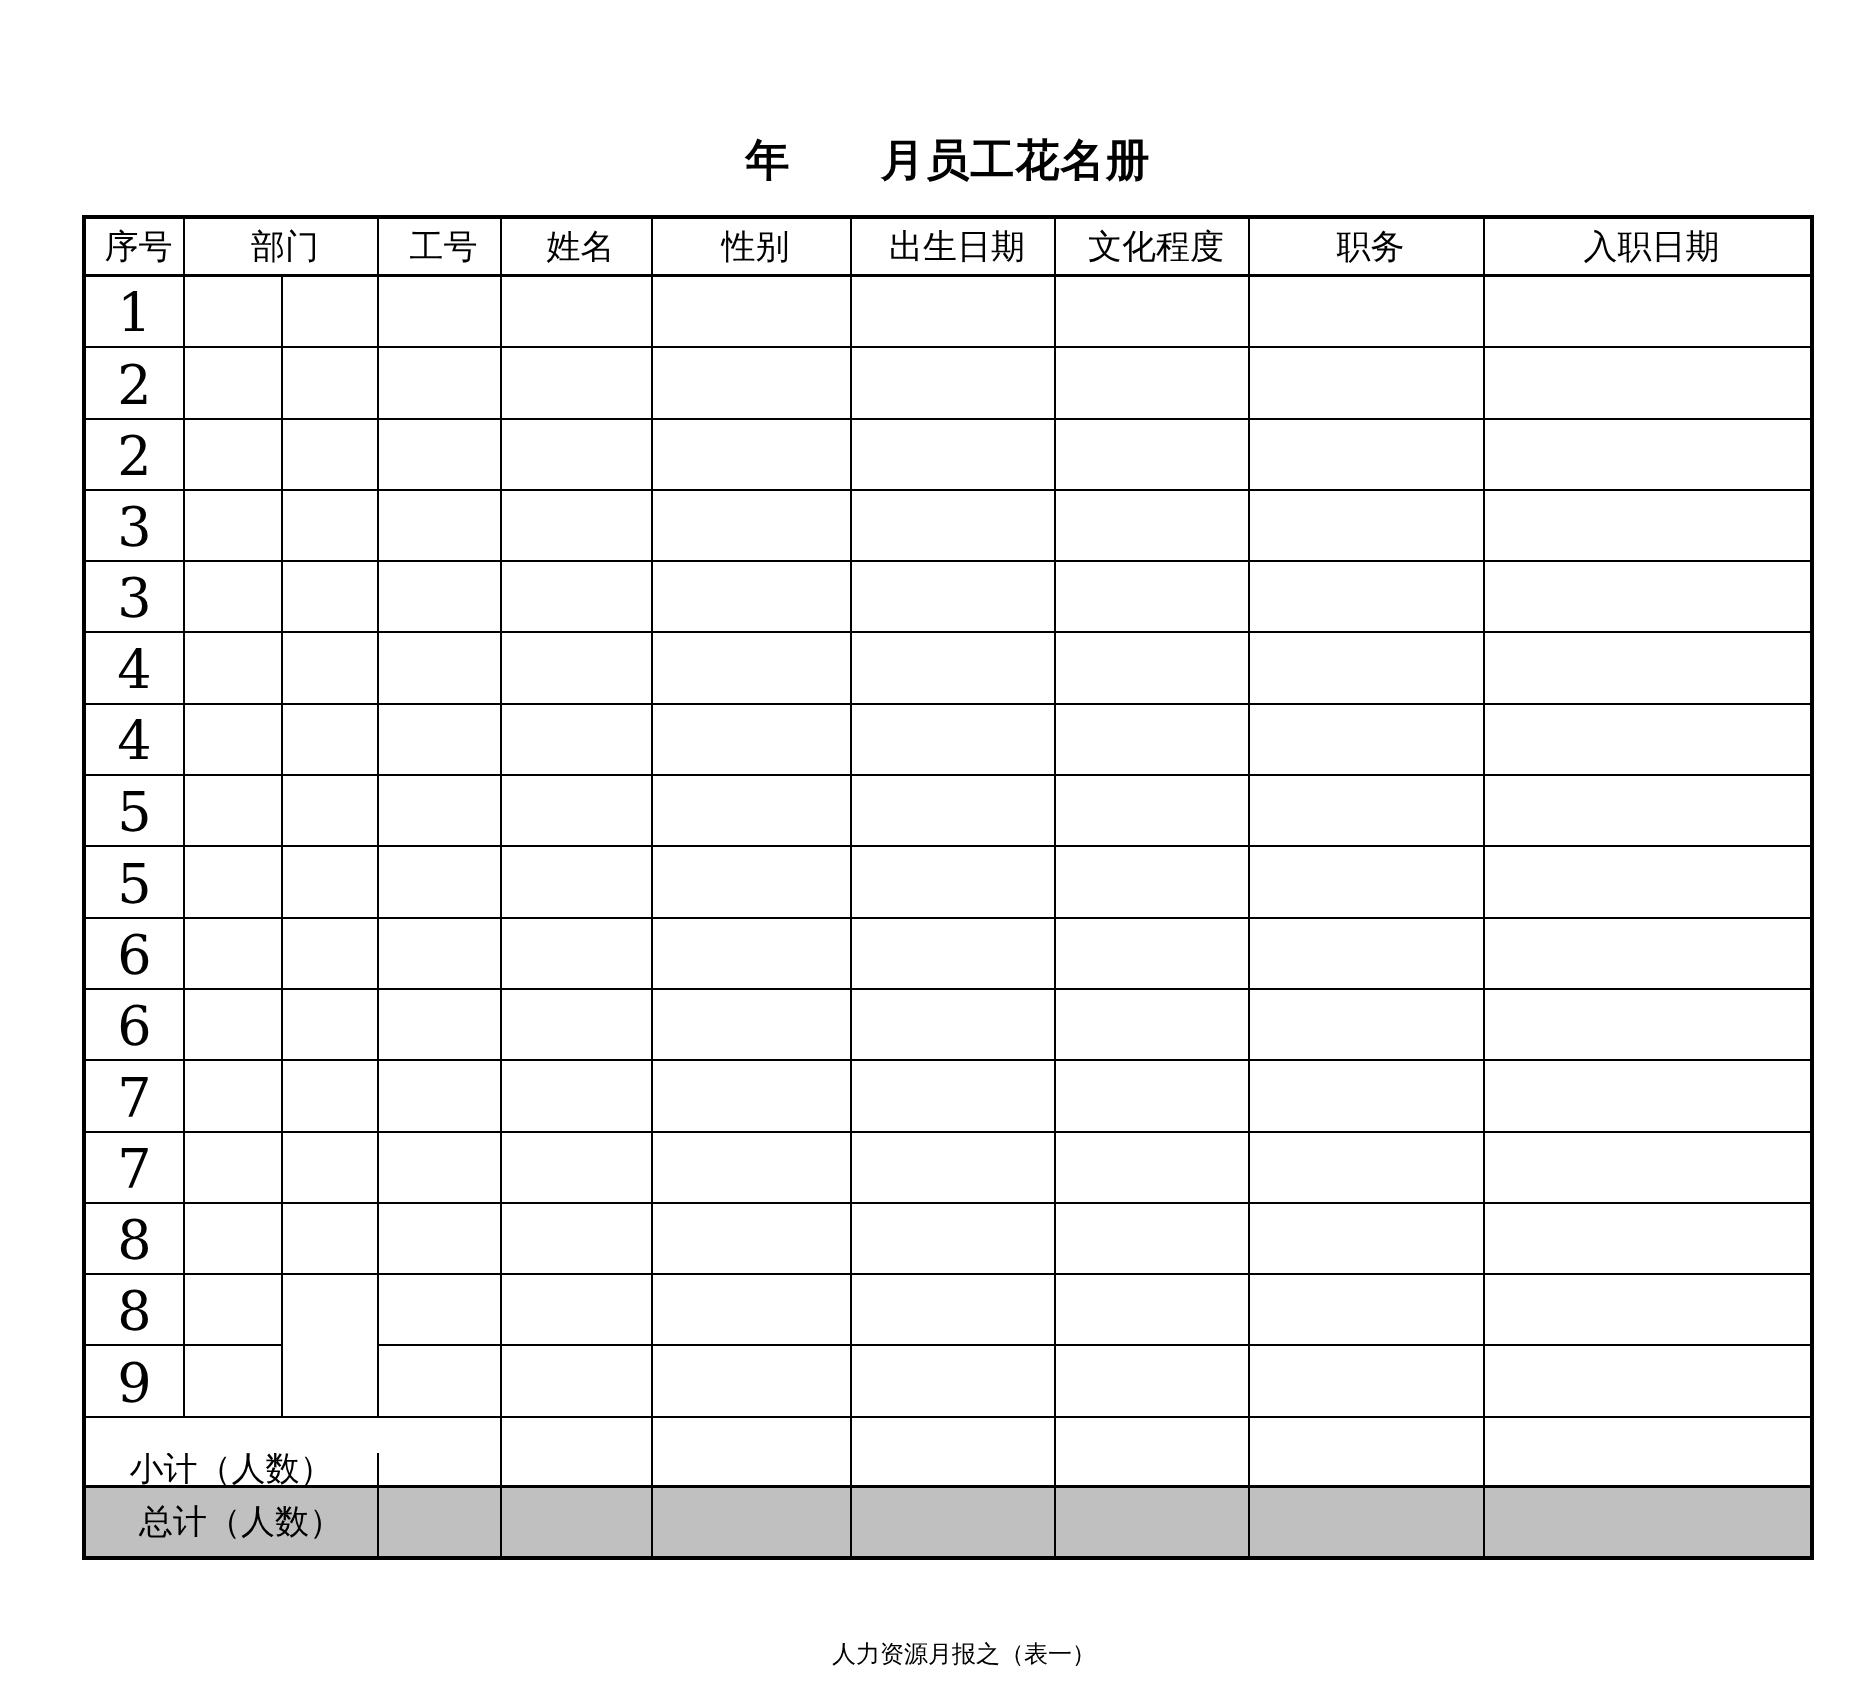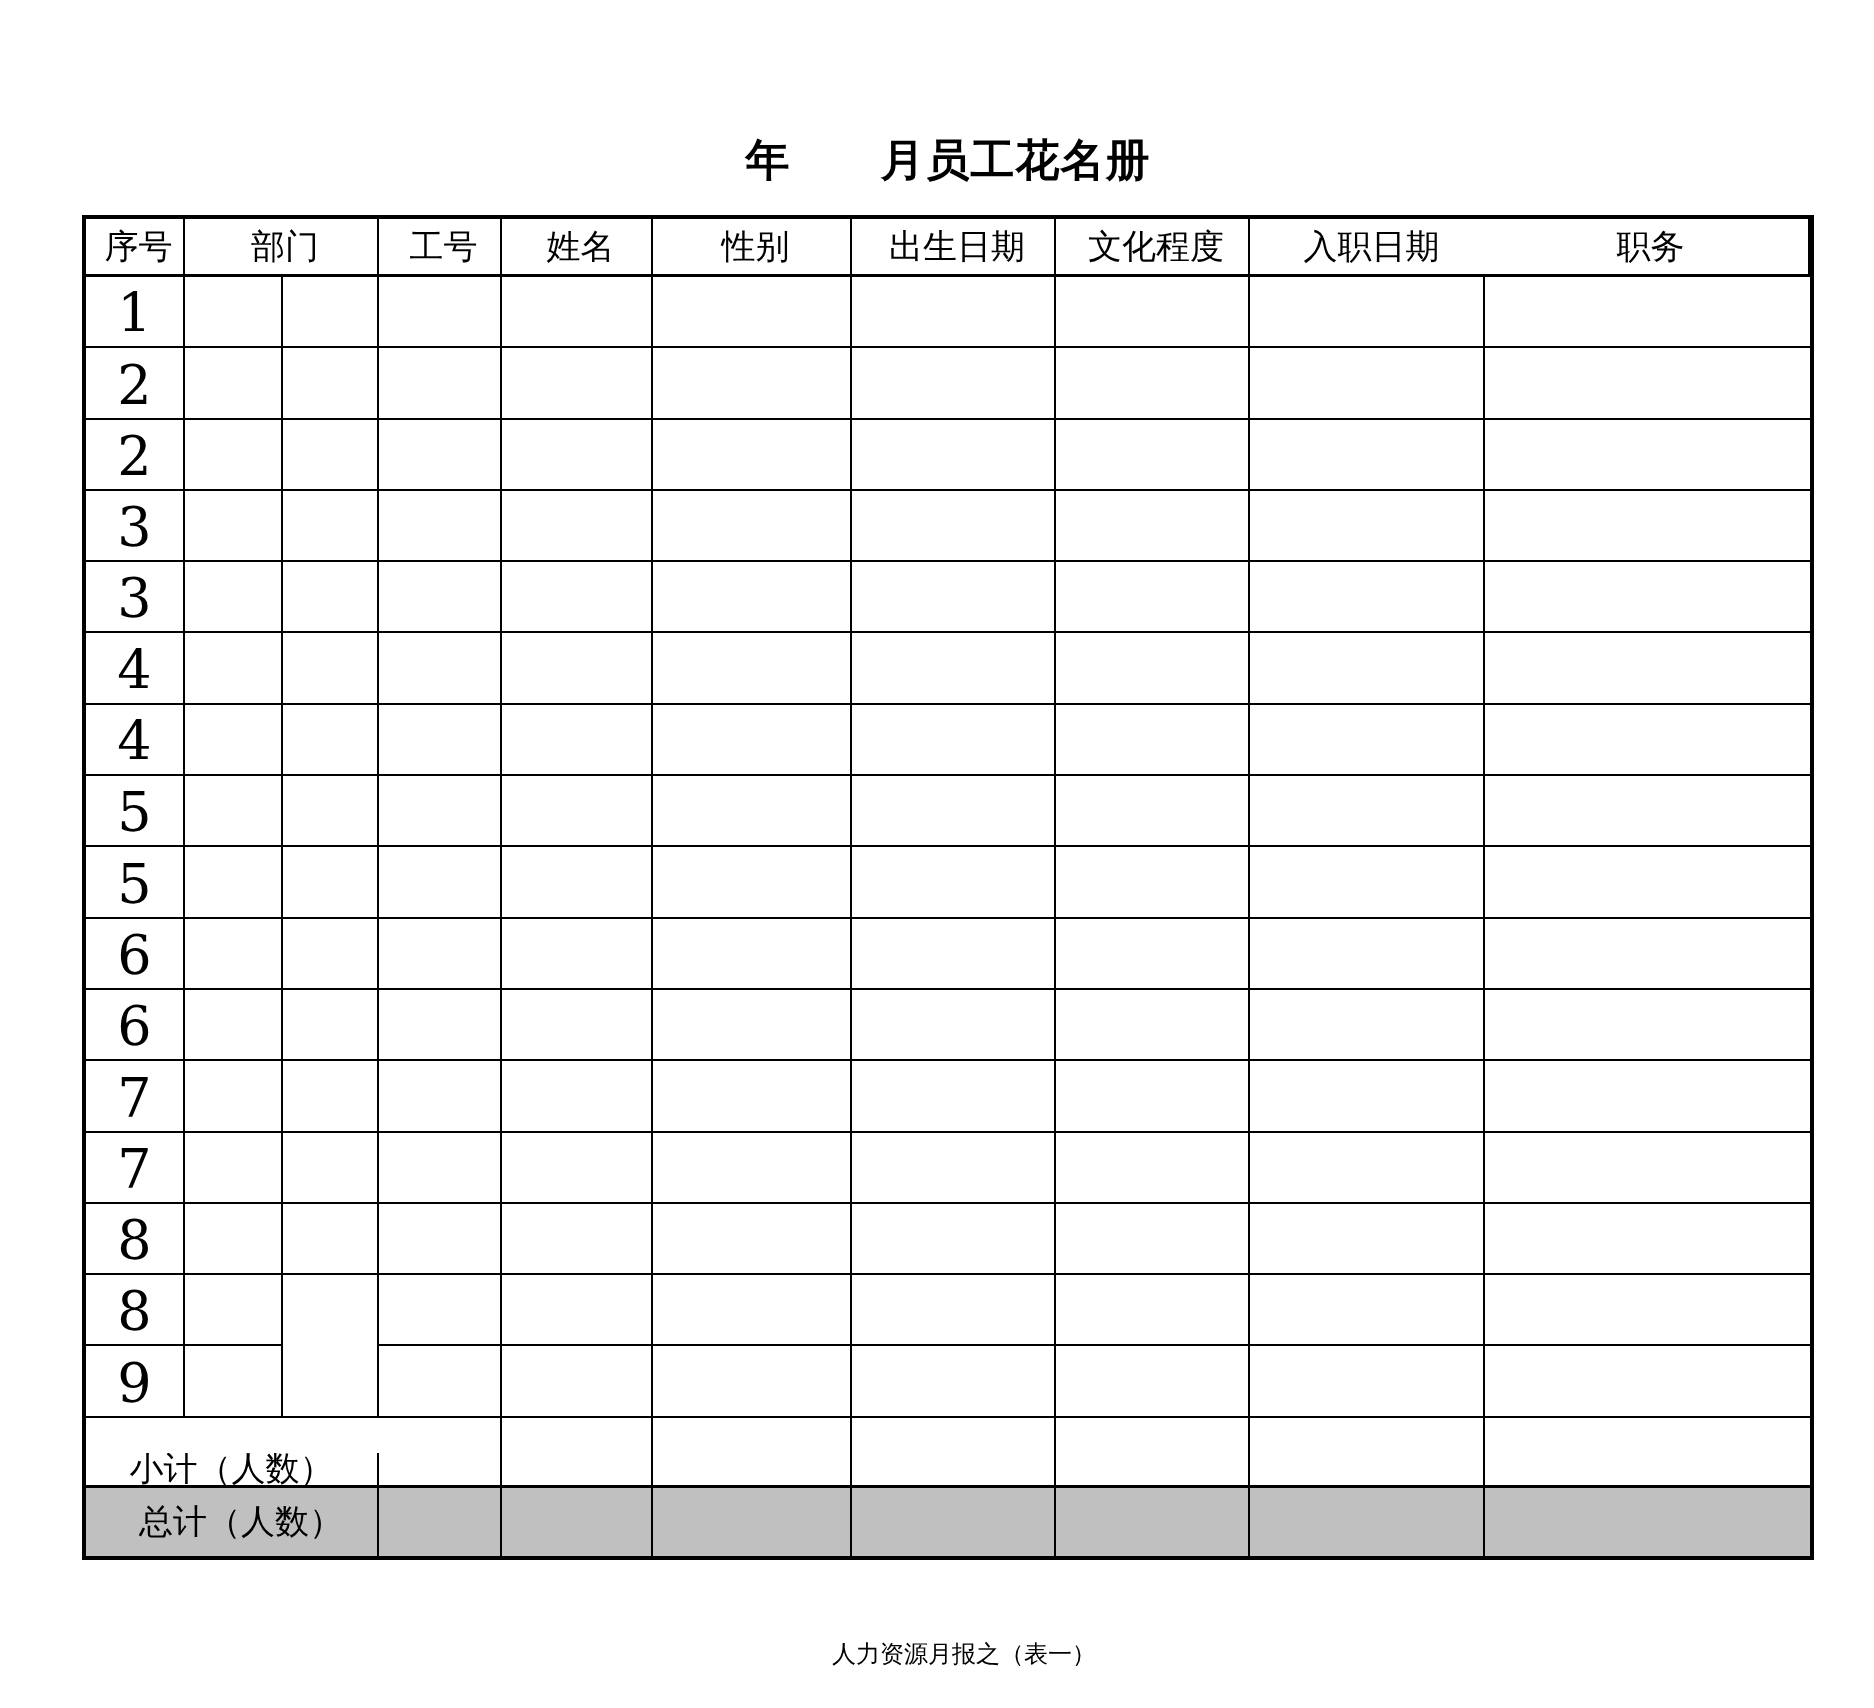--- a/index.html
+++ b/index.html
@@ -56,22 +56,22 @@
 <div class="page" style="--gray: #c0c0c0; --line: #000000; --page-bg: #ffffff; --text: #000000;">
   <div class="title">年　　月员工花名册</div>
   <div class="roster" id="grid">
       <div class="c head">序号</div>
       <div class="c head" style="grid-column: 2 / 4;">部门</div>
       <div class="c head">工号</div>
       <div class="c head">姓名</div>
       <div class="c head">性别</div>
       <div class="c head">出生日期</div>
       <div class="c head">文化程度</div>
+      <div class="c head">职务</div>
       <div class="c head no-r">入职日期</div>
-      <div class="c head">职务</div>
       <div class="c num">1</div>
       <div class="c"></div>
       <div class="c"></div>
       <div class="c"></div>
       <div class="c"></div>
       <div class="c"></div>
       <div class="c"></div>
       <div class="c"></div>
       <div class="c"></div>
       <div class="c no-r"></div>

